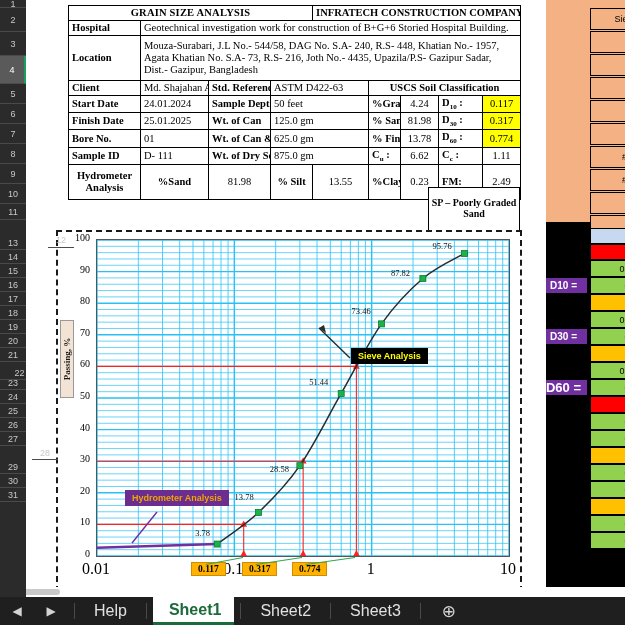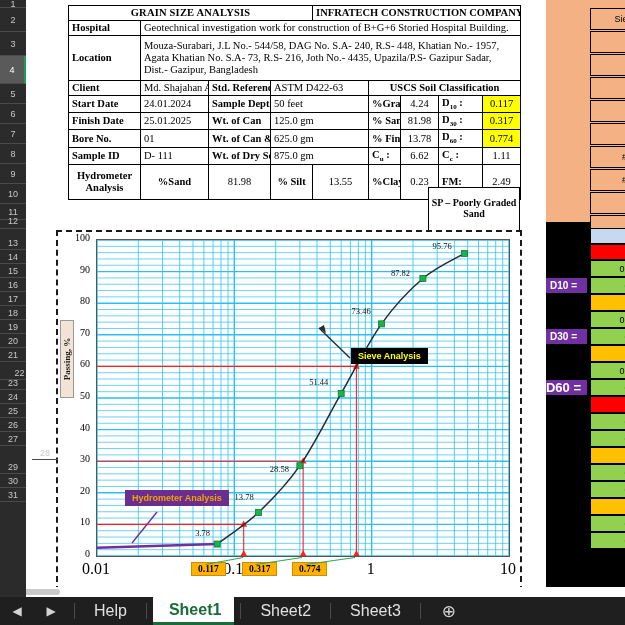--- a/index.html
+++ b/index.html
@@ -138,21 +138,21 @@
       <div class="rowhdr" style="top: 8px; height: 24px;">2</div>
       <div class="rowhdr" style="top: 32px; height: 24px;">3</div>
       <div class="rowhdr sel" style="top: 56px; height: 28px;">4</div>
       <div class="rowhdr" style="top: 84px; height: 20px;">5</div>
       <div class="rowhdr" style="top: 104px; height: 20px;">6</div>
       <div class="rowhdr" style="top: 124px; height: 20px;">7</div>
       <div class="rowhdr" style="top: 144px; height: 20px;">8</div>
       <div class="rowhdr" style="top: 164px; height: 20px;">9</div>
       <div class="rowhdr" style="top: 184px; height: 20px;">10</div>
       <div class="rowhdr" style="top: 204px; height: 16px;">11</div>
-      <div class="rowhdr" style="top: 213px; height: 16px;">12</div>
+      <div class="rowhdr" style="top: 232px; height: 16px; margin-left: 48px;">12</div>
       <div class="rowhdr" style="top: 236px; height: 14px;">13</div>
       <div class="rowhdr" style="top: 250px; height: 14px;">14</div>
       <div class="rowhdr" style="top: 264px; height: 14px;">15</div>
       <div class="rowhdr" style="top: 278px; height: 14px;">16</div>
       <div class="rowhdr" style="top: 292px; height: 14px;">17</div>
       <div class="rowhdr" style="top: 306px; height: 14px;">18</div>
       <div class="rowhdr" style="top: 320px; height: 14px;">19</div>
       <div class="rowhdr" style="top: 334px; height: 14px;">20</div>
       <div class="rowhdr" style="top: 348px; height: 14px;">21</div>
       <div class="rowhdr" style="top: 366px; height: 14px; padding-left: 13px;">22</div>

